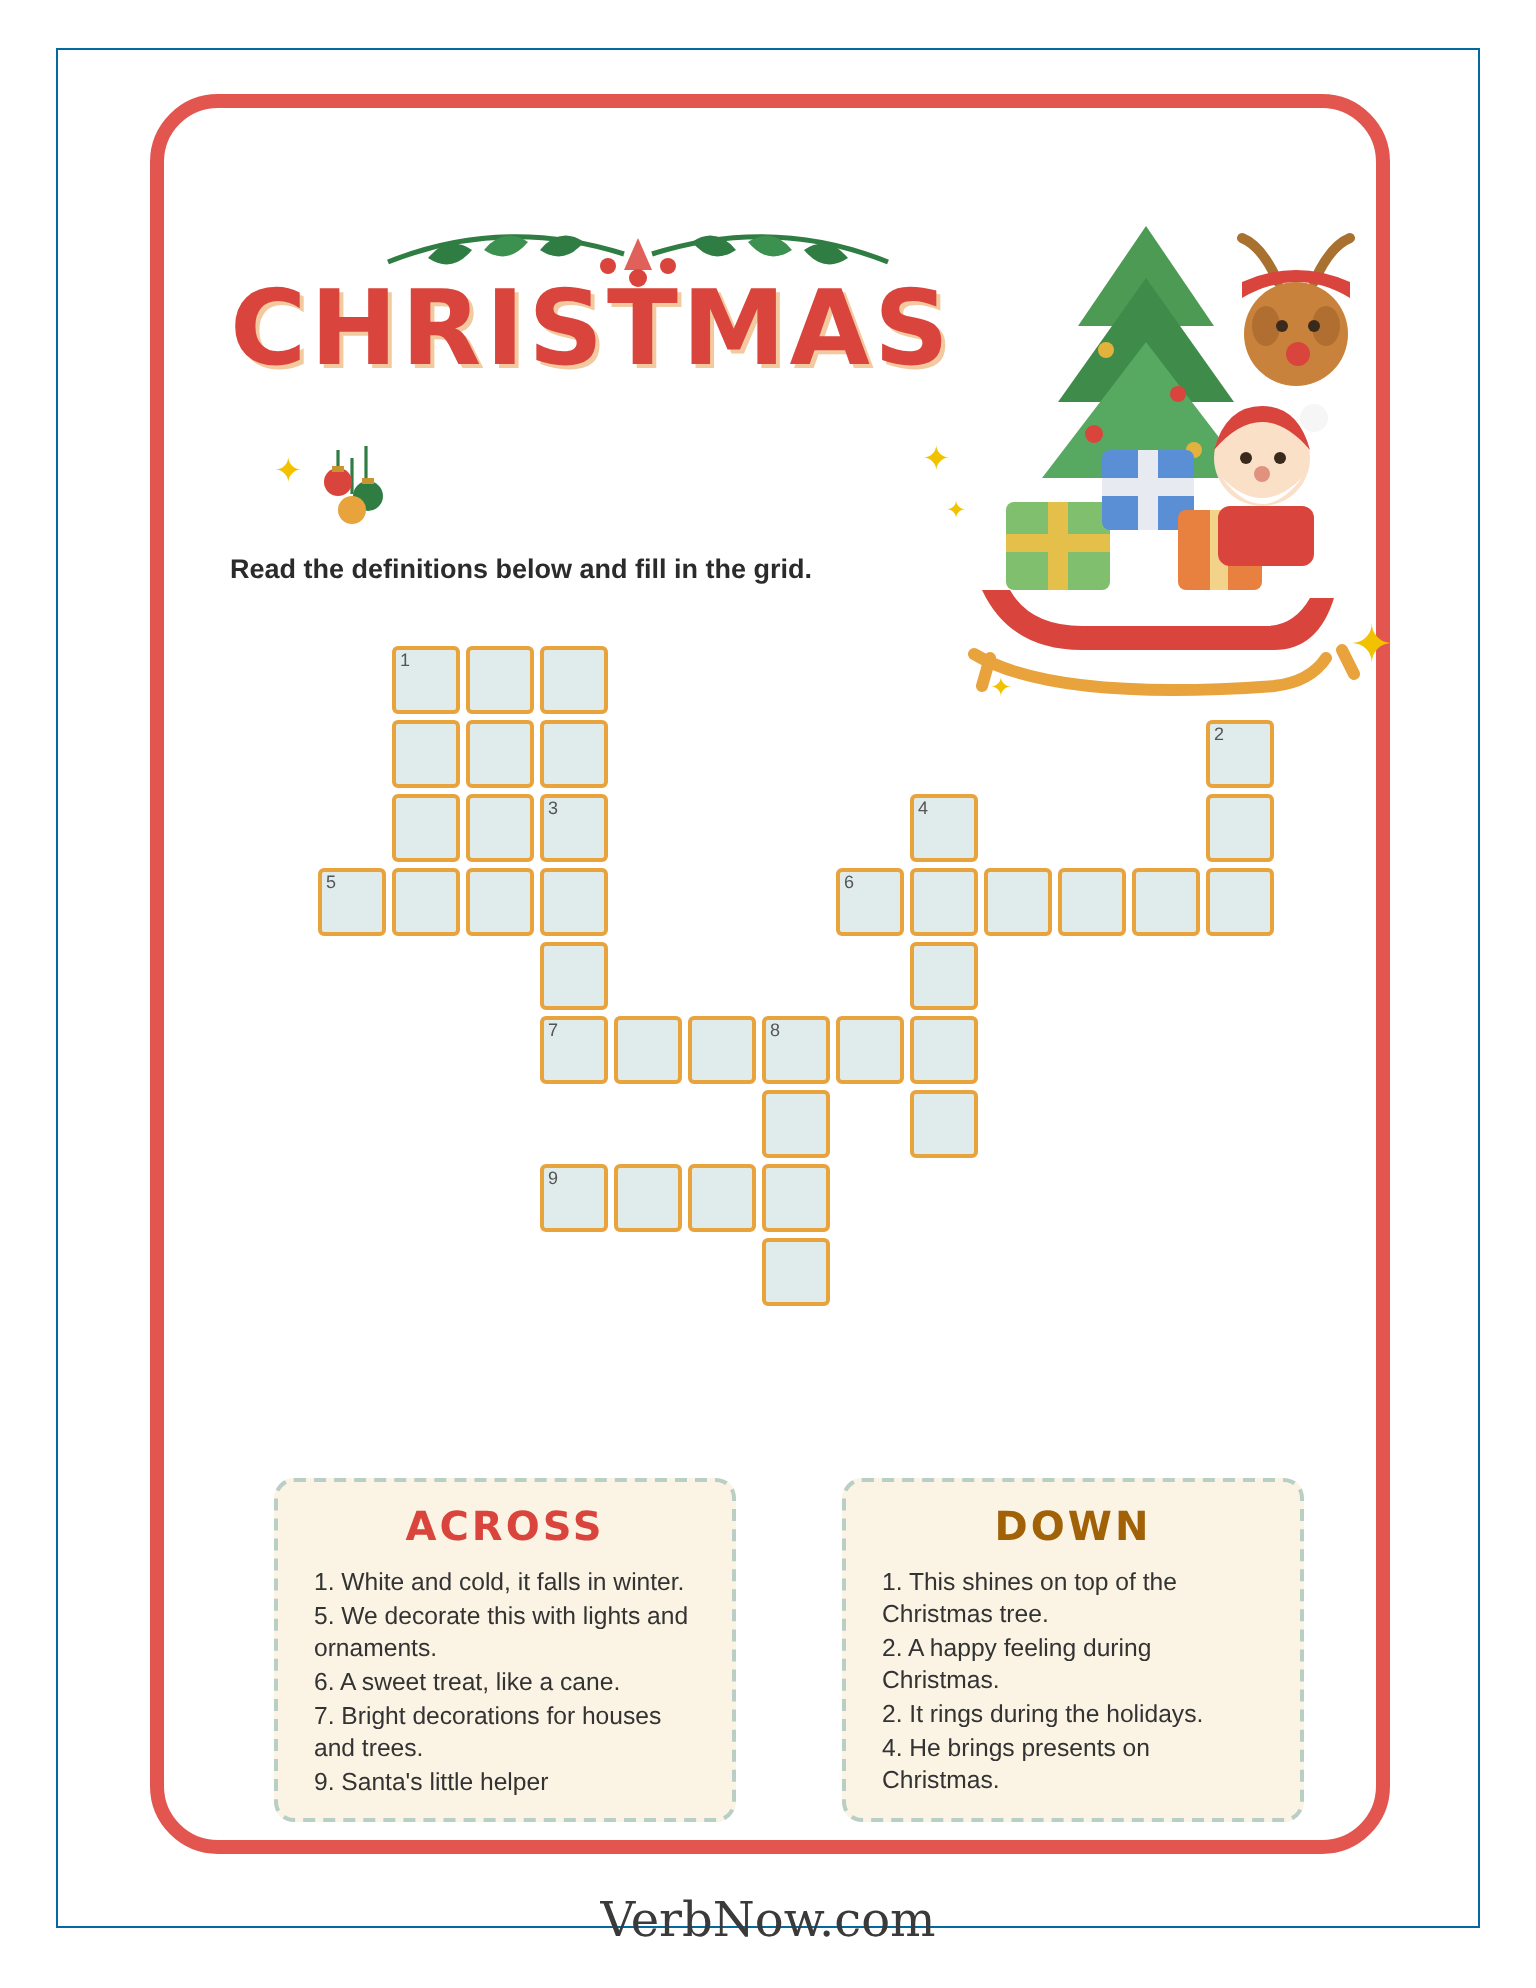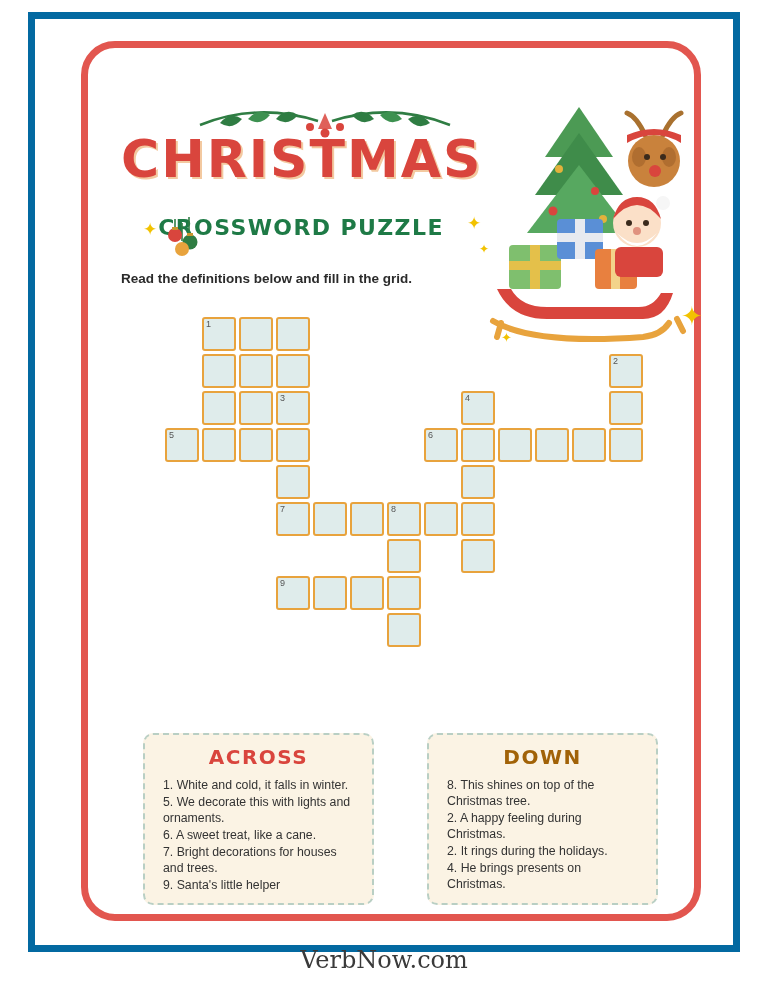--- a/index.html
+++ b/index.html
@@ -17,25 +17,25 @@
   .page {
     position: absolute;
     left: 0; top: 0;
     width: 768px;
     height: 994px;
     background: #ffffff;
   }
   .sheet {
     position: absolute;
     left: 28px;
-    top: 12px;
+    top: 24px;
     width: 712px;
     height: 940px;
     background: #ffffff;
-    border: 7px solid #0369a1;
+    border: 1px solid #0369a1;
     box-sizing: border-box;
   }
   .redframe {
     position: absolute;
     left: 46px;
     top: 22px;
     width: 620px;
     height: 880px;
     border: 7px solid #e2564f;
     border-radius: 34px;
@@ -197,21 +197,20 @@
       <path d="M240 24 q -10 -12 -22 -4 q 10 12 22 4 z" fill="#2f7d43"></path>
       <path d="M212 20 q -10 -12 -22 -4 q 10 12 22 4 z" fill="#3d9150"></path>
       <path d="M184 20 q -10 -12 -22 -4 q 10 12 22 4 z" fill="#2f7d43"></path>
       <circle cx="120" cy="28" r="4" fill="#d9453d"></circle>
       <circle cx="150" cy="28" r="4" fill="#d9453d"></circle>
       <circle cx="135" cy="34" r="4.5" fill="#d9453d"></circle>
       <path d="M128 30 l7 -16 l7 16 z" fill="#d9453d" opacity="0.85"></path>
     </svg>
 
     <div class="title">CHRISTMAS</div>
-    <div class="subtitle">CROSSWORD PUZZLE</div>
     <div class="instructions">Read the definitions below and fill in the grid.</div>
 
     <svg class="orn" style="left:128px; top:196px; width:46px; height:54px;" viewBox="0 0 46 54">
       <line x1="12" y1="4" x2="12" y2="14" stroke="#2f7d43" stroke-width="1.6"></line>
       <line x1="26" y1="2" x2="26" y2="20" stroke="#2f7d43" stroke-width="1.6"></line>
       <line x1="19" y1="8" x2="19" y2="26" stroke="#2f7d43" stroke-width="1.6"></line>
       <circle cx="12" cy="20" r="7" fill="#d9453d"></circle>
       <circle cx="27" cy="27" r="7.5" fill="#2f7d43"></circle>
       <circle cx="19" cy="34" r="7" fill="#e8a33d"></circle>
       <rect x="9" y="12" width="6" height="3" fill="#c8952f"></rect>
@@ -332,21 +331,21 @@
           <li>5. We decorate this with lights and ornaments.</li>
           <li>6. A sweet treat, like a cane.</li>
           <li>7. Bright decorations for houses and trees.</li>
           <li>9. Santa's little helper</li>
         </ul>
     </div>
 
     <div class="cluebox down">
       <div class="clue-head down">DOWN</div>
       <ul class="clue-list" id="down-list">
-          <li>8. This shines on top of the Christmas tree.</li>
+          <li>1. This shines on top of the Christmas tree.</li>
           <li>2. A happy feeling during Christmas.</li>
           <li>2. It rings during the holidays.</li>
           <li>4. He brings presents on Christmas.</li>
         </ul>
     </div>
   </div>
 
   <div class="footer">VerbNow.com</div>
 </div>
 

